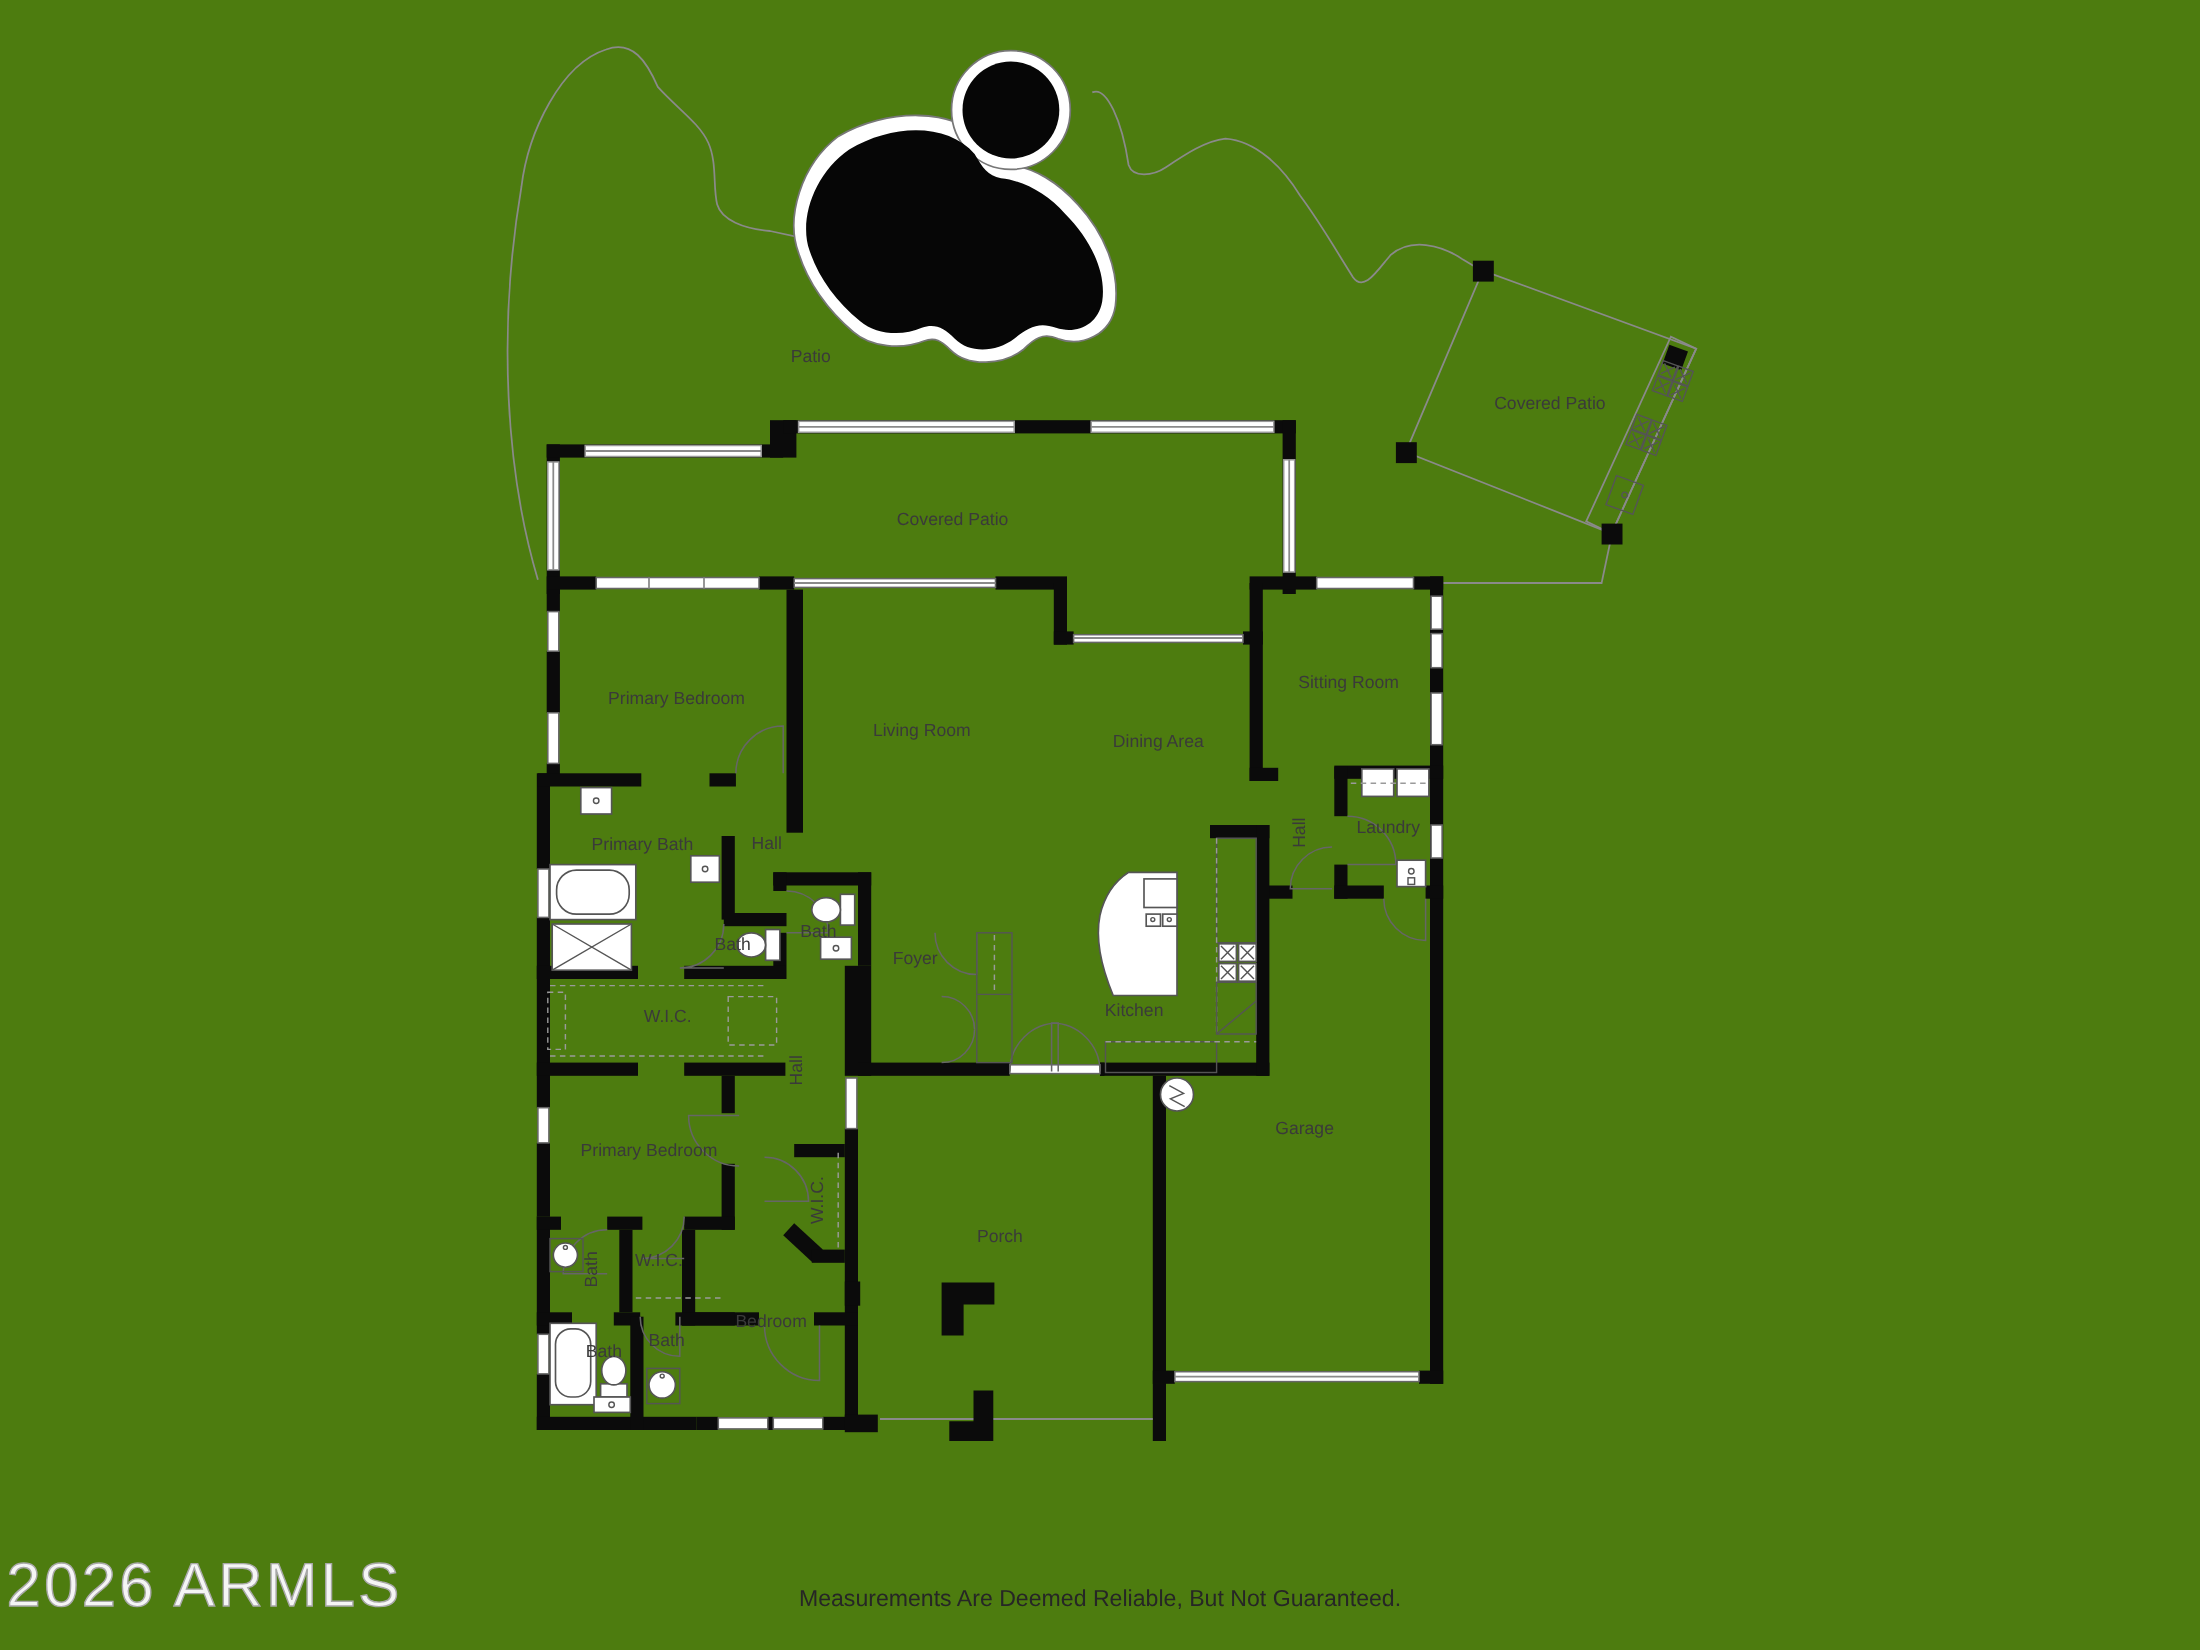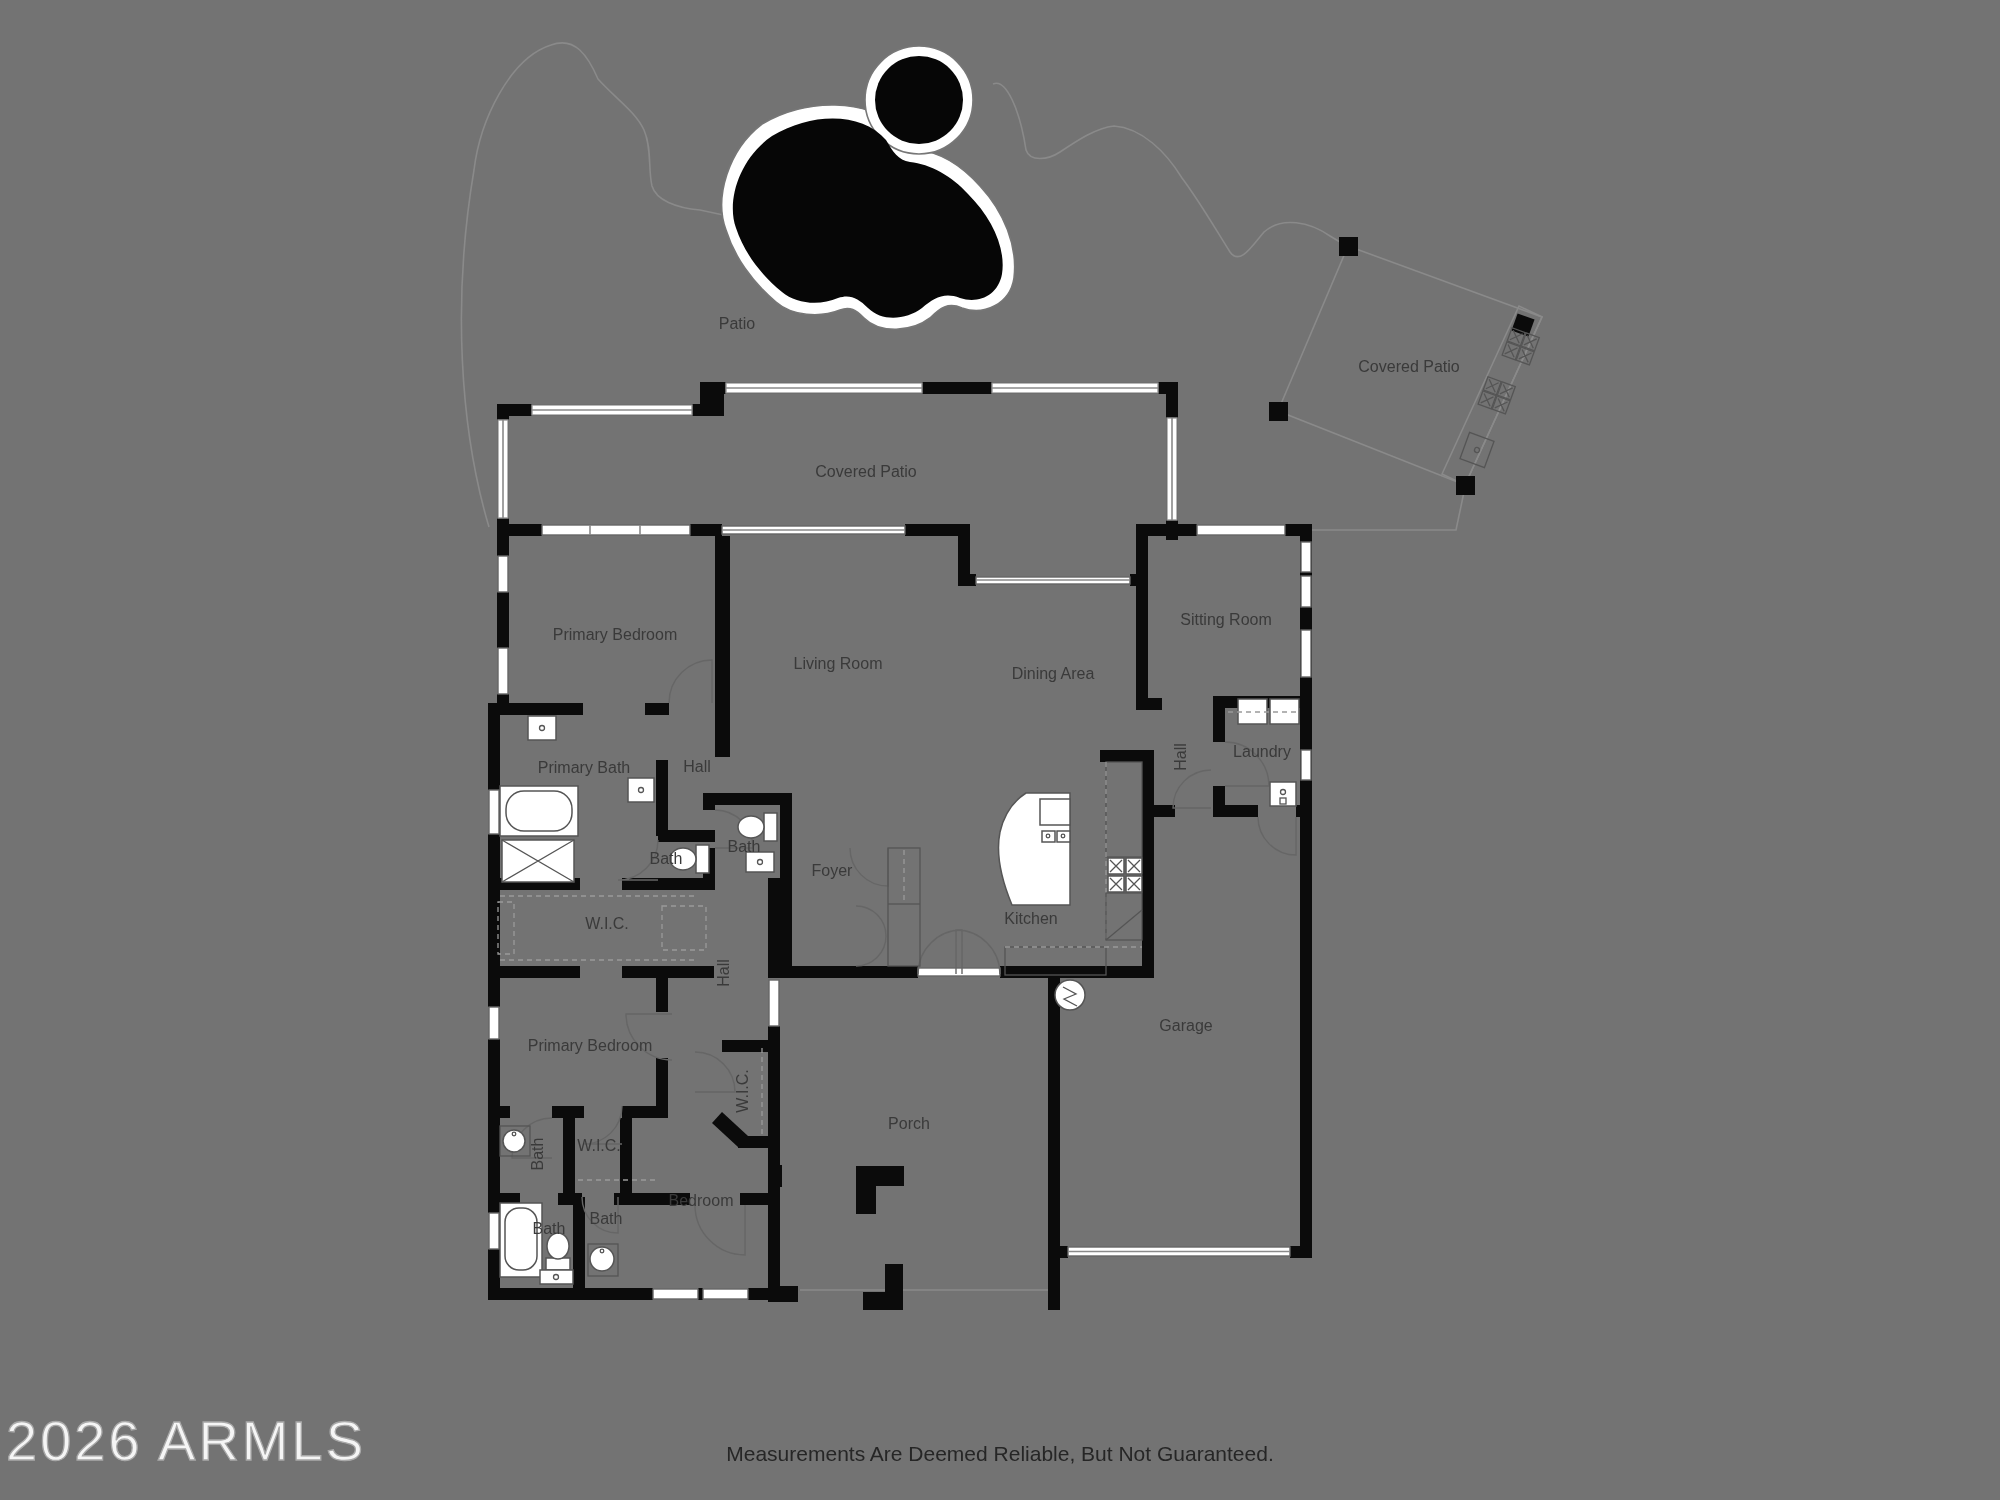--- a/index.html
+++ b/index.html
@@ -1,16 +1,16 @@
 <!DOCTYPE html>
 <html><head>
 <meta charset="utf-8">
 <style>
   html,body{margin:0;padding:0;background:#ffffff;}
-  .stage{position:relative;width:2000px;height:1500px;background:#737373;overflow:hidden;
+  .stage{position:relative;width:2000px;height:1500px;background:#4d7c0f;overflow:hidden;
          font-family:"Liberation Sans",sans-serif;}
   svg{position:absolute;left:0;top:0;}
   .room-label{font:16px "Liberation Sans",sans-serif;fill:#3a3a3a;text-anchor:middle;}
   .wall{fill:#0b0b0b;stroke:none;}
   .thin{fill:none;stroke:#8a8a8a;stroke-width:1.6;}
   .fix{fill:#ffffff;stroke:#555;stroke-width:1.5;}
   .fixl{fill:none;stroke:#555;stroke-width:1.3;}
   .dash{fill:none;stroke:#9a9a9a;stroke-width:1.3;stroke-dasharray:5 4;}
   .win{fill:#ffffff;stroke:#666;stroke-width:1.4;}
   .scr{fill:#ffffff;stroke:#999;stroke-width:1.4;}

